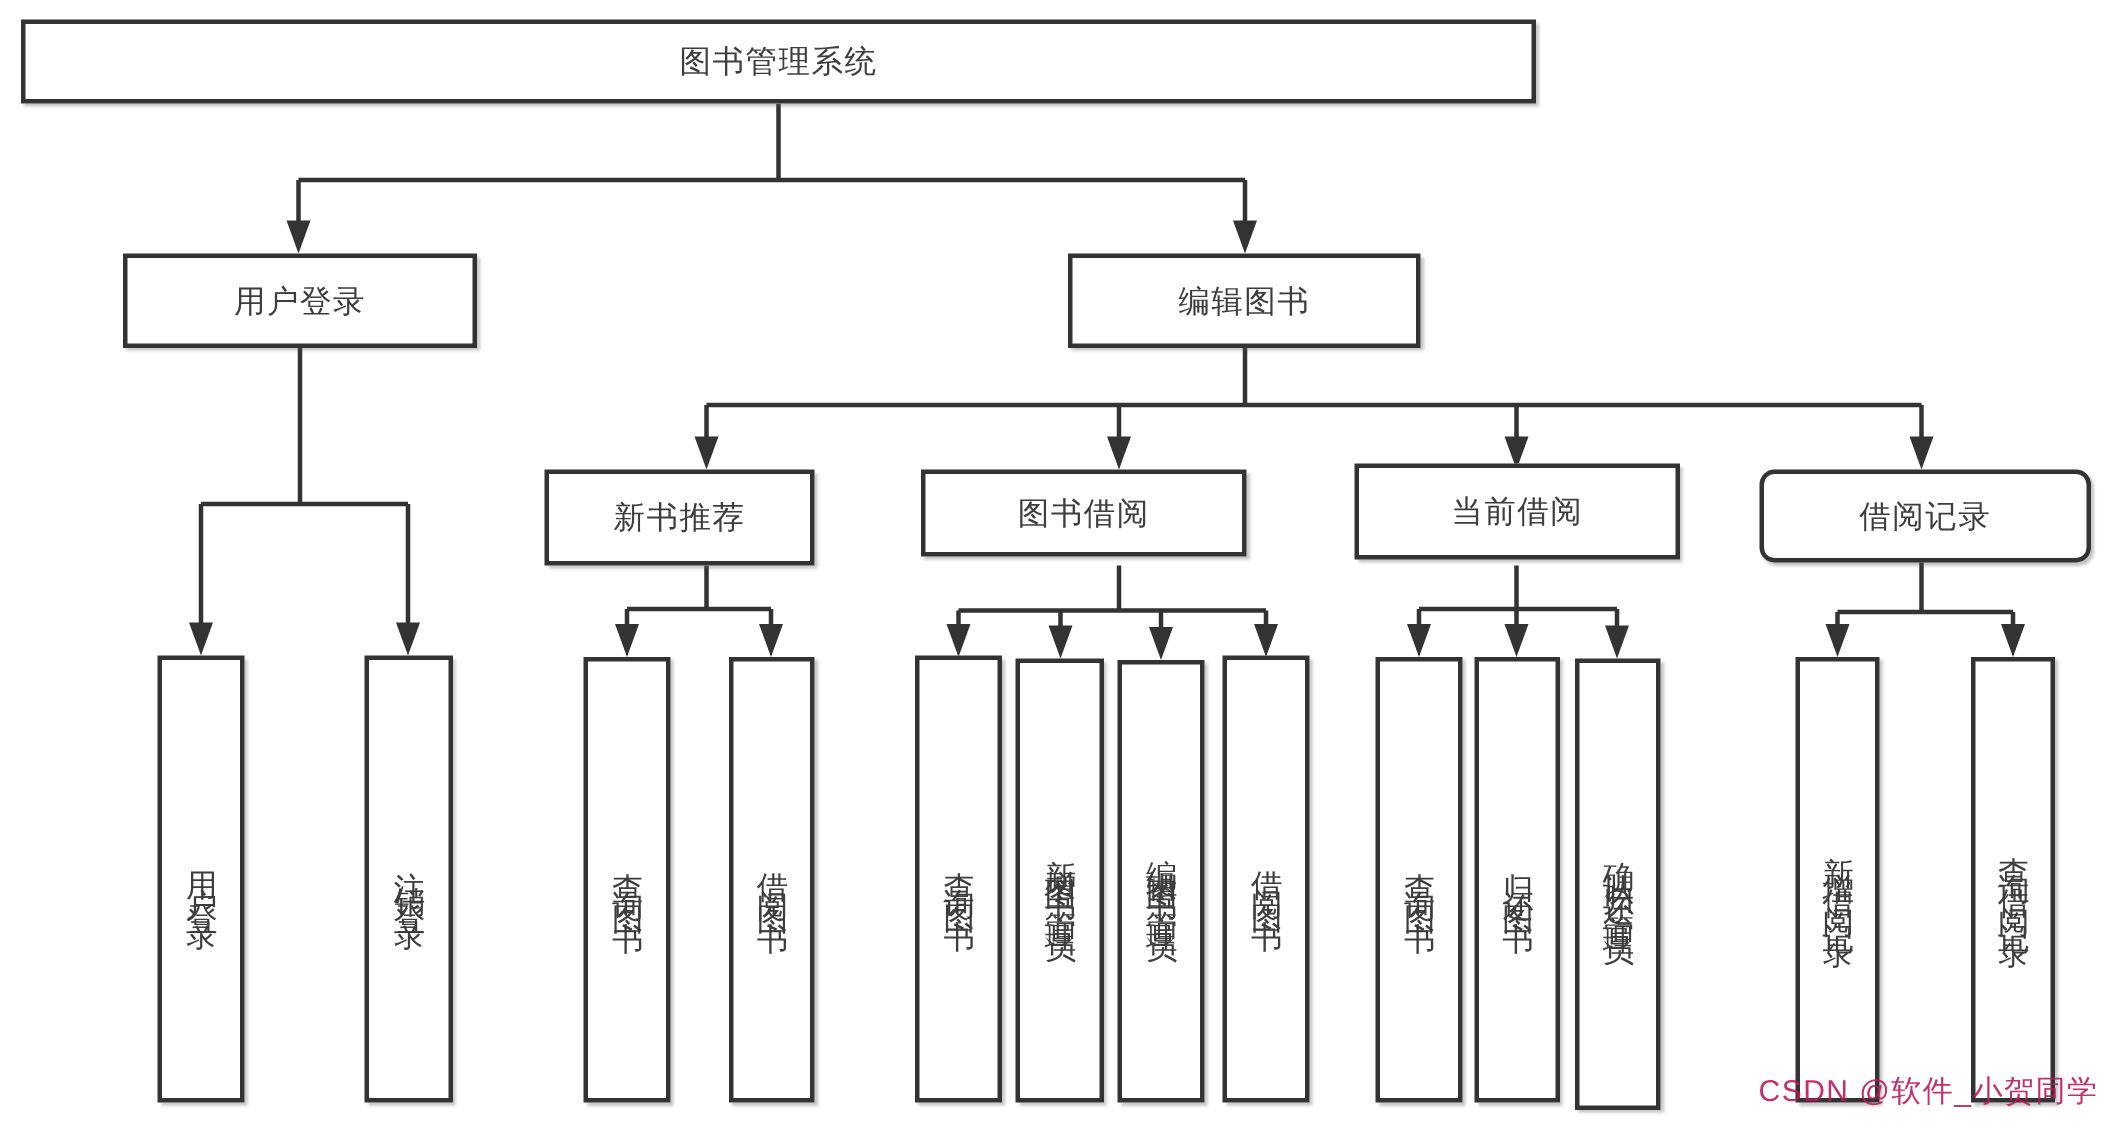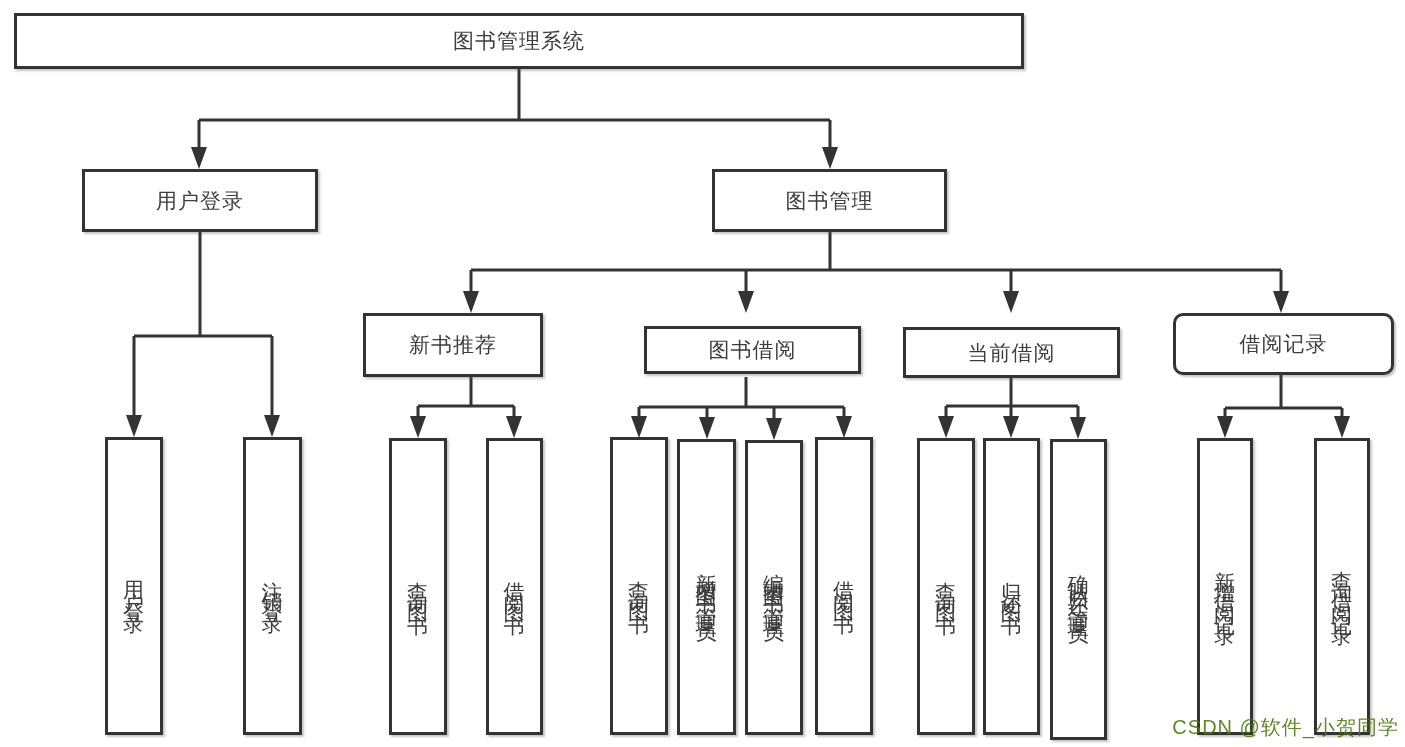--- a/index.html
+++ b/index.html
@@ -15,21 +15,21 @@
     box-shadow:2px 2px 2px rgba(90,90,90,0.35);
   }
   .hnode { font-size:21px; letter-spacing:1px; white-space:nowrap; }
   .leaf span {
     writing-mode:vertical-rl; text-orientation:mixed;
     font-size:21px; letter-spacing:11px; line-height:1; display:block;
   }
   .leaf.long span { letter-spacing:7px; }
   .watermark {
     position:absolute; right:6px; bottom:6px; z-index:5;
-    font-size:20px; color:#4d7c0f; opacity:0.9; letter-spacing:1px;
+    font-size:20px; color:#be185d; opacity:0.9; letter-spacing:1px;
     white-space:nowrap; pointer-events:none;
   }
 </style>
 </head>
 <body>
 
 <div class="canvas">
 
   <svg class="edges" viewBox="0 0 1405 747" xmlns="http://www.w3.org/2000/svg">
     <g stroke="#333333" stroke-width="3" fill="#333333">
@@ -79,25 +79,25 @@
         <path fill="none" d="M1281,375 V408 M1225,408 H1342 M1225,408 V418 M1342,408 V418"></path>
         <polygon points="1217,416 1233,416 1225,438" stroke="none"></polygon>
         <polygon points="1334,416 1350,416 1342,438" stroke="none"></polygon>
       </g>
     </g>
   </svg>
 
   <div class="node hnode" style="left:14px; top:13px; width:1010px; height:56px;">图书管理系统</div>
 
   <div class="node hnode" style="left:82px; top:169px; width:236px; height:63px;">用户登录</div>
-  <div class="node hnode" style="left:712px; top:169px; width:235px; height:63px;">图书管理</div>
+  <div class="node hnode" style="left:712px; top:169px; width:235px; height:63px;">编辑图书</div>
 
   <div class="node hnode" style="left:363px; top:313px; width:180px; height:64px;">新书推荐</div>
-  <div class="node hnode" style="left:644px; top:313px; width:217px; height:48px;margin-top:13px;">图书借阅</div>
-  <div class="node hnode" style="left:903px; top:327px; width:217px; height:51px;">当前借阅</div>
+  <div class="node hnode" style="left:614px; top:313px; width:217px; height:58px;">图书借阅</div>
+  <div class="node hnode" style="left:903px; top:309px; width:217px; height:64px;">当前借阅</div>
   <div class="node hnode" style="left:1173px; top:313px; width:221px; height:62px;border-radius:10px;">借阅记录</div>
 
   <div class="node leaf" style="left:105px; top:437px; width:58px; height:298px;">
     <span>用户登录</span>
   </div>
   <div class="node leaf" style="left:243px; top:437px; width:59px; height:298px;">
     <span>注销登录</span>
   </div>
 
   <div class="node leaf" style="left:389px; top:438px; width:58px; height:297px;">

